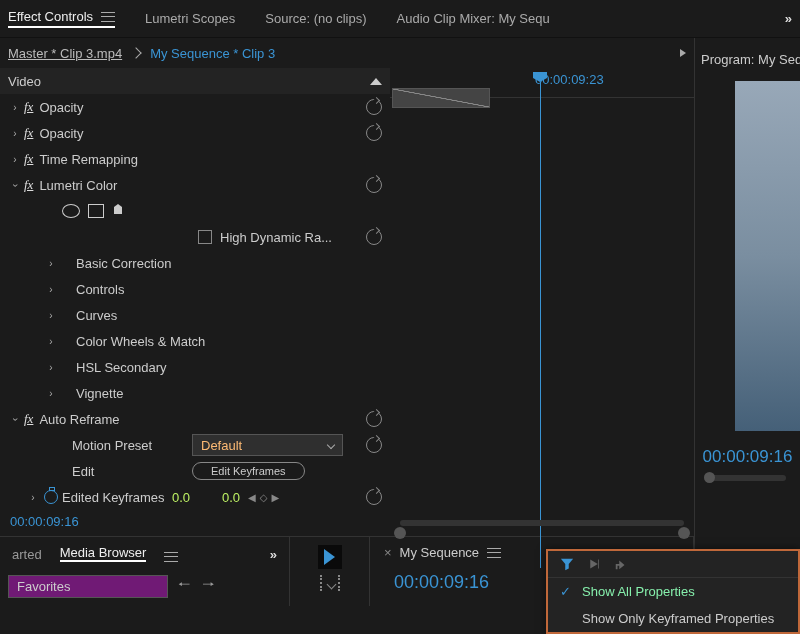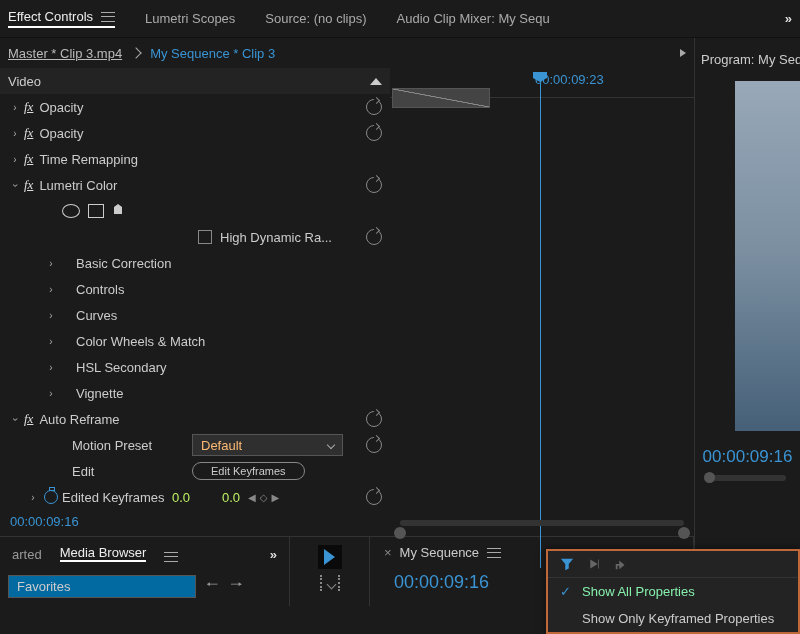--- a/index.html
+++ b/index.html
@@ -56,21 +56,21 @@
 .tf-scroll{position:absolute;left:400px;right:10px;top:10px;height:6px;background:#333;border-radius:3px;}
 .tf-handle{position:absolute;width:12px;height:12px;background:#555;border-radius:50%;top:7px;}
 .bottom-panels{display:flex;height:70px;border-top:1px solid #333;}
 .bp{border-right:1px solid #333;padding:4px;}
 .bp1{width:290px;}
 .bp2{width:80px; display:flex; flex-direction:column; align-items:center; gap:6px; padding-top:8px;}
 .bp3{flex:1;}
 .bp-tabs{display:flex;align-items:flex-end;gap:18px;padding:4px 8px;font-size:13px;color:#999;}
 .bp-tabs .active{color:#eee;border-bottom:2px solid #fff;}
 .fav{display:flex;align-items:center;padding:6px 4px;gap:8px;}
-.fav-dd{background:#0369a1;border:1px solid #555;padding:3px 8px;display:flex;align-items:center;width:188px;}
+.fav-dd{background:#701a75;border:1px solid #555;padding:3px 8px;display:flex;align-items:center;width:160px;}
 .arr-btn{color:#999;padding:2px;font-size:14px;}
 .play-icon{width:24px;height:24px;background:#0a0a0a;display:flex;align-items:center;justify-content:center;}
 .play-icon::before{content:"";width:0;height:0;border-left:11px solid #3a94d4;border-top:8px solid transparent;border-bottom:8px solid transparent;}
 .snap-icon{width:20px;height:16px;border-left:2px dotted #888;border-right:2px dotted #888;position:relative;}
 .snap-icon::after{content:"";position:absolute;left:6px;top:6px;width:6px;height:6px;border-right:1px solid #888;border-bottom:1px solid #888;transform:rotate(45deg);}
 .seq-tab{display:flex;align-items:center;gap:8px;padding:4px 10px;}
 .seq-close{color:#888;}
 .seq-tc{color:#3a94d4;font-size:18px;padding:8px 20px;}
 .program-panel .ptab{padding:10px 6px 6px;color:#ccc;white-space:nowrap;}
 .preview{margin:8px 0 0 40px;width:70px;height:350px;background:linear-gradient(to bottom,#98a8b8 0%,#7a8ea0 50%,#456078 100%);position:relative;overflow:hidden;}

